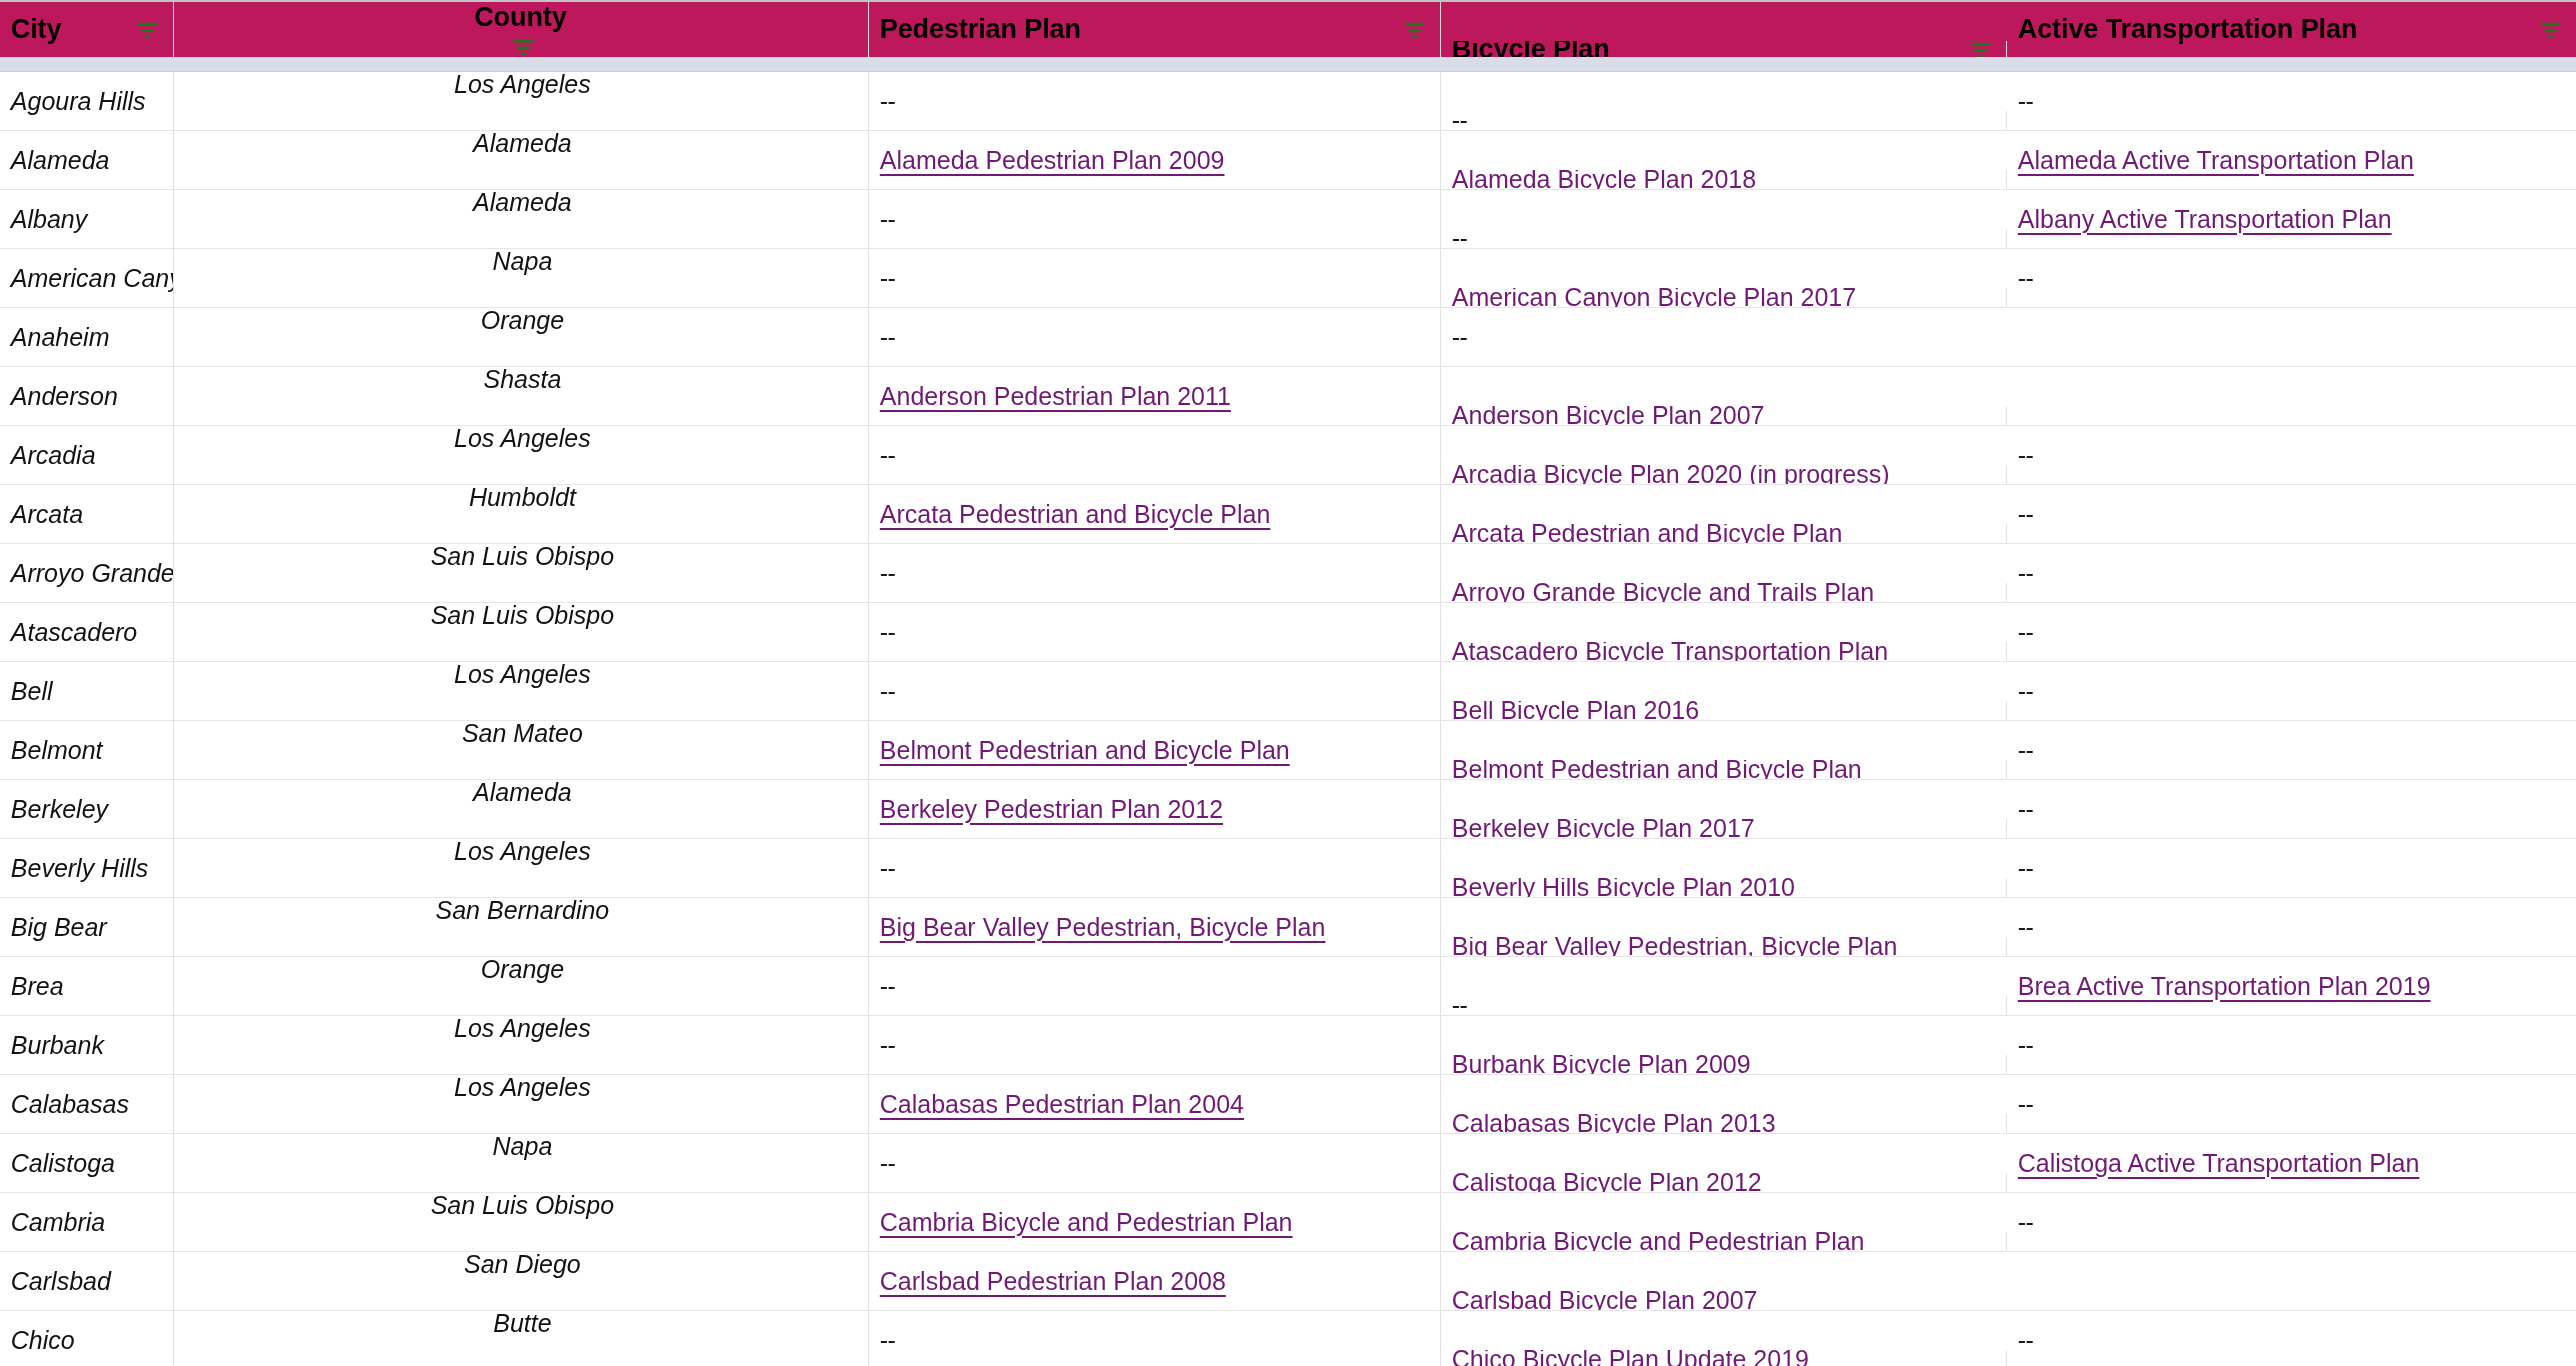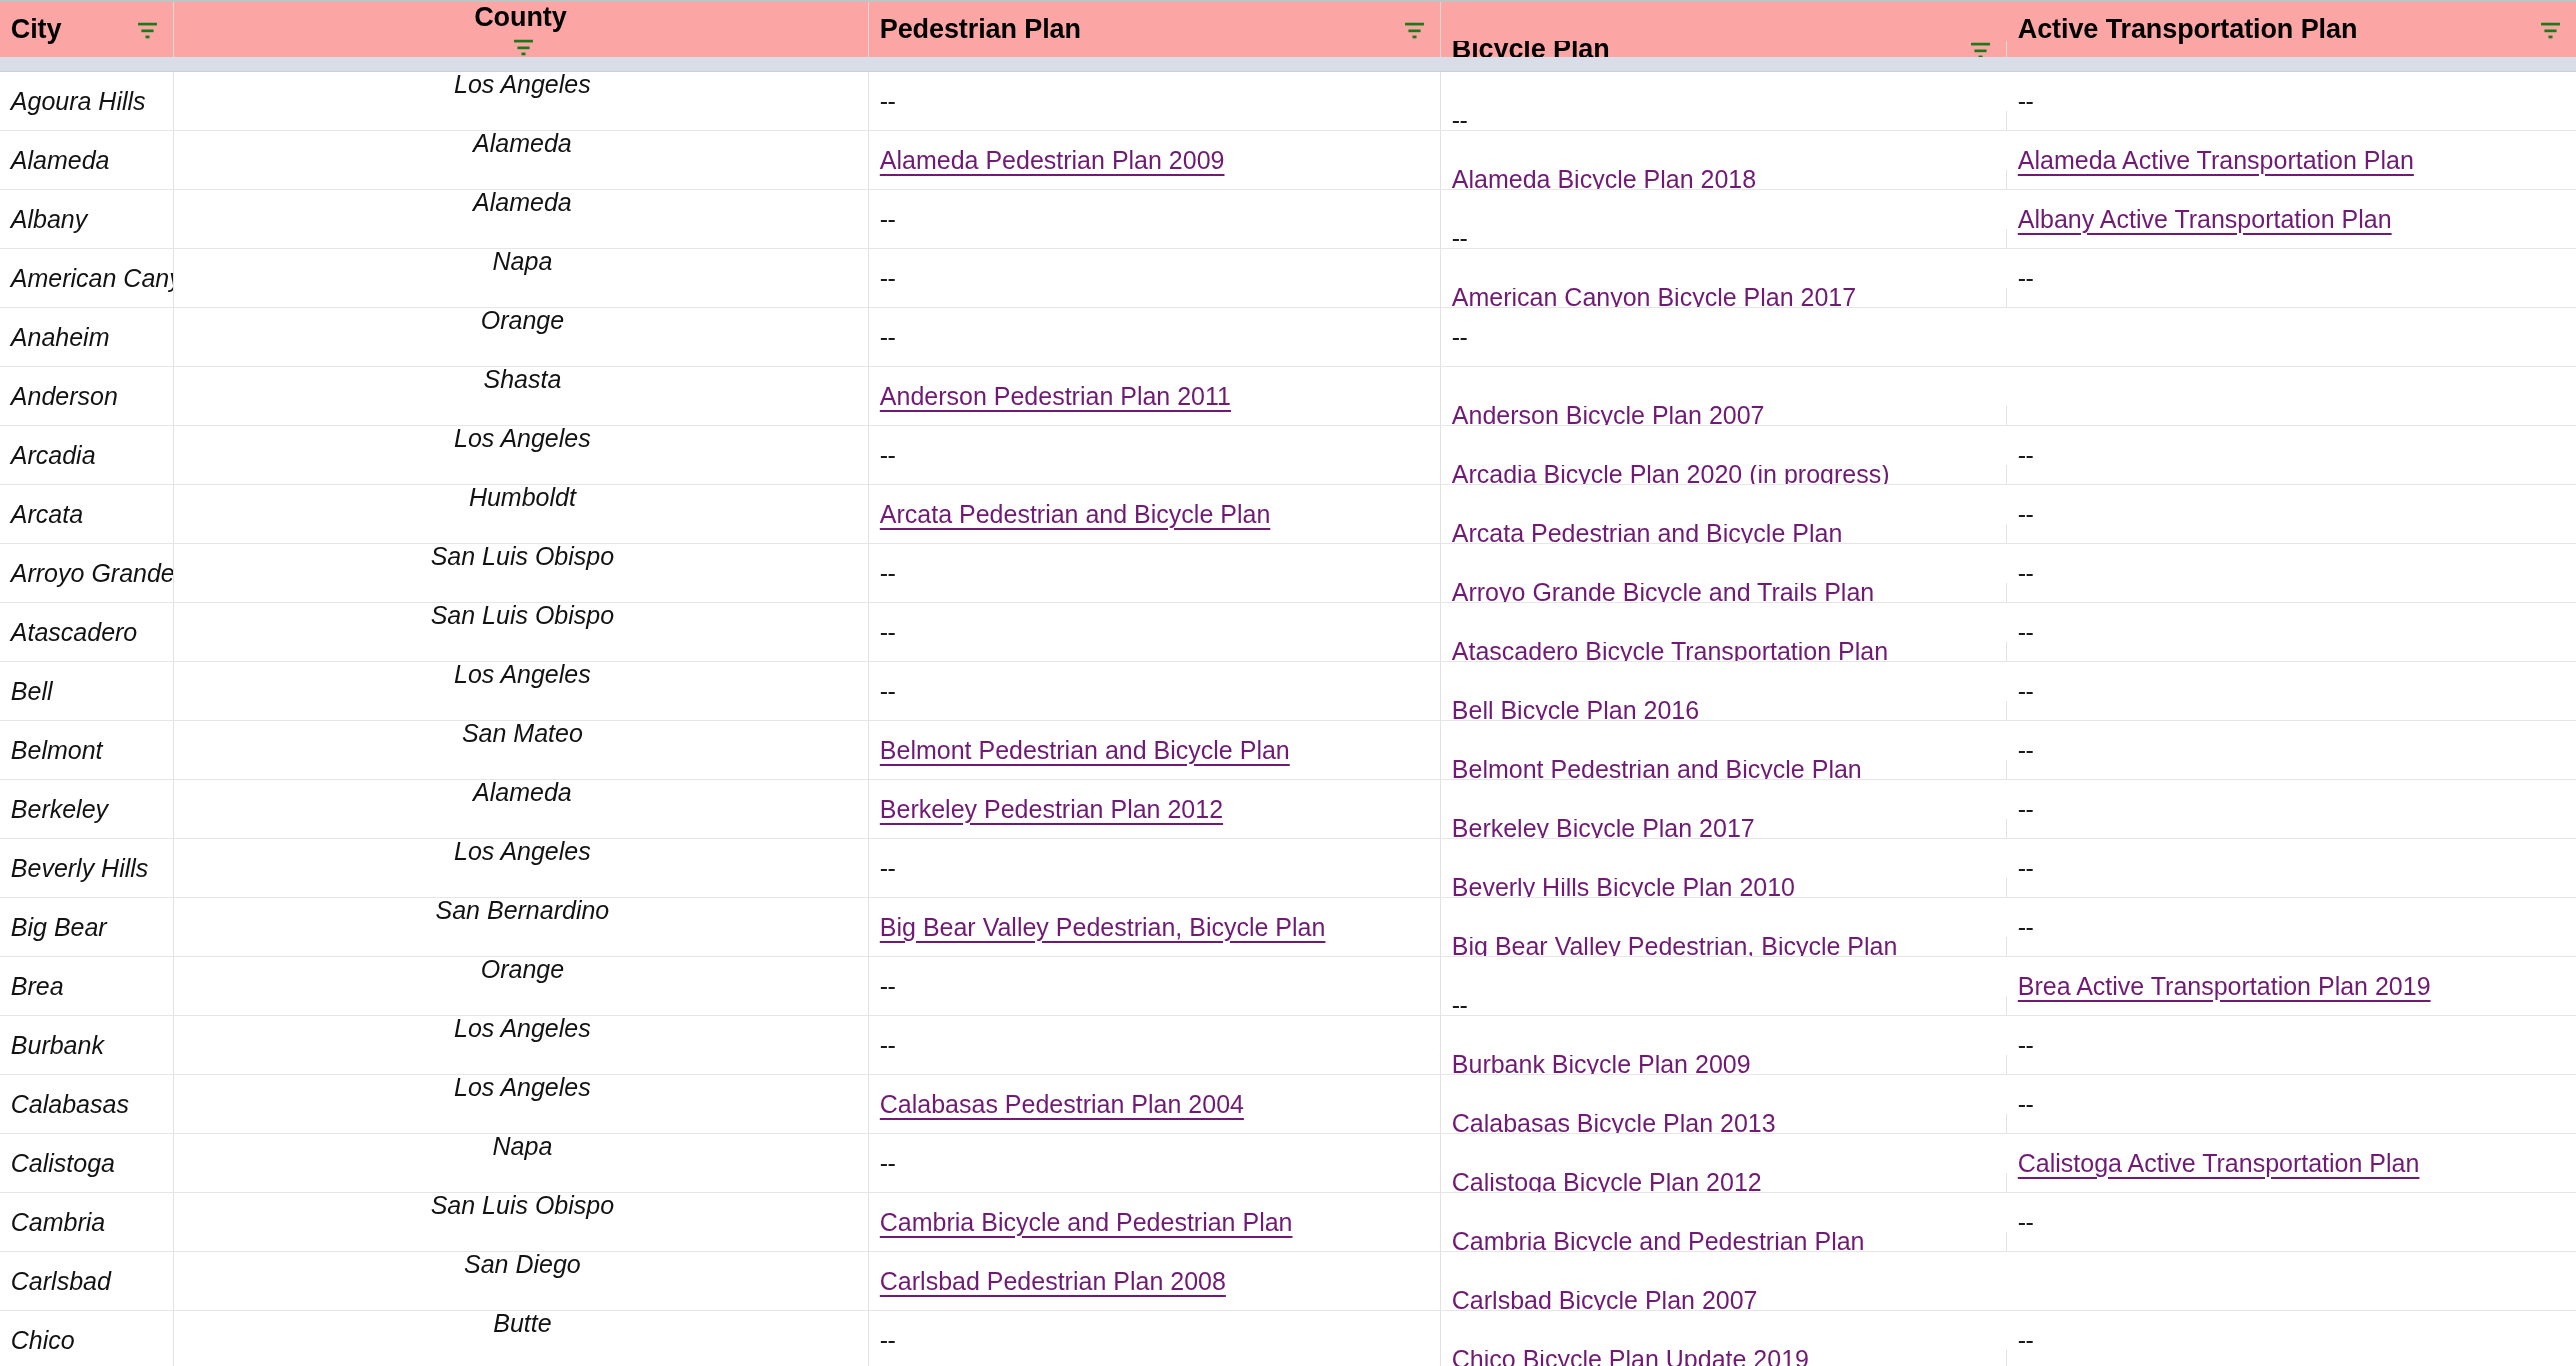--- a/index.html
+++ b/index.html
@@ -19,21 +19,21 @@
     width: 2576px;
     height: 1366px;
     position: relative;
     background: #ffffff;
   }
 
   
   .header-row {
     display: flex;
     height: 57px;
-    background: #fca5a5;
+    background: #be185d;
     box-sizing: border-box;
     border-top: 2px solid #c3c3c3;
     text-align: right;
   }
   .header-cell {
     box-sizing: border-box;
     display: flex;
     align-items: center;
     justify-content: space-between;
     padding: 0 12px 0 10.8px;

